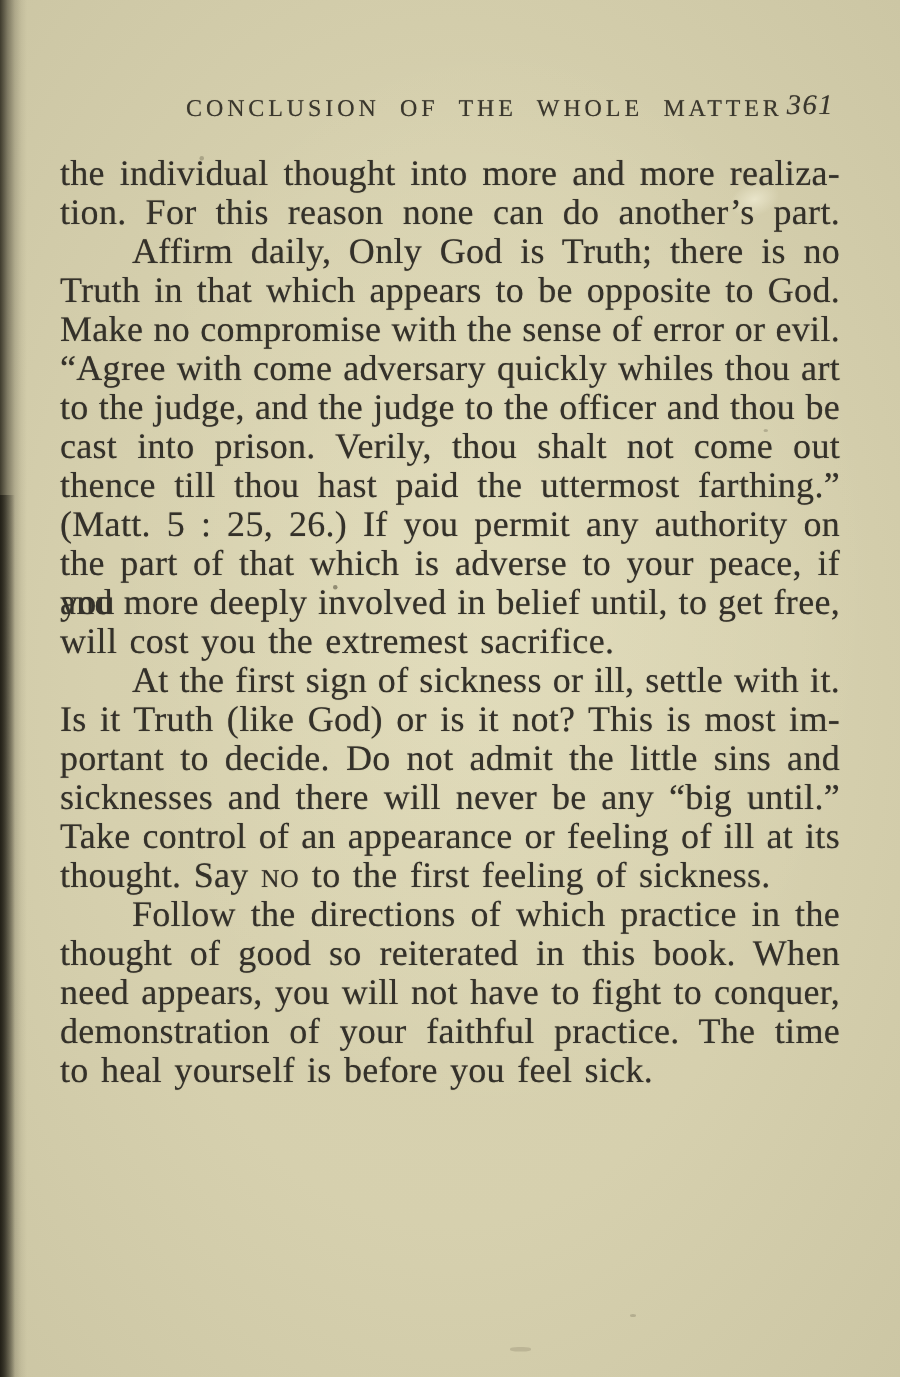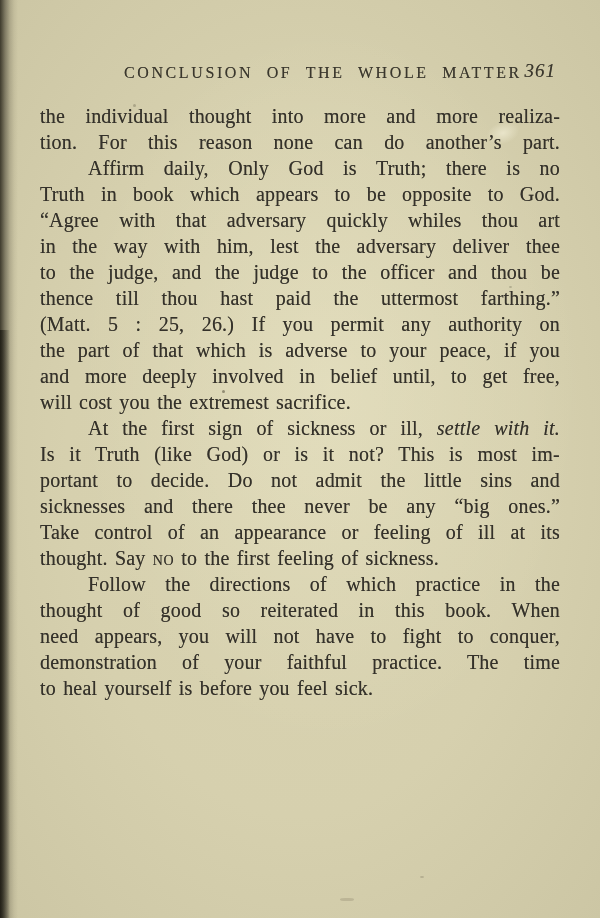--- a/index.html
+++ b/index.html
@@ -78,34 +78,34 @@
   }
   .page-text {
     position: absolute;
     left: 40px;
     top: 103px;
     width: 520px;
   }
   .line {
     height: 26px;
     line-height: 26px;
-    font-size: 20px;
+    font-size: 24px;
     letter-spacing: 0.2px;
     text-align: justify;
     text-align-last: justify;
     white-space: normal;
     color: #34312a;
     text-shadow: 0 0 0.6px rgba(47,43,34,0.55);
   }
   .line.indent { text-indent: 48px; }
   .line.last {
     text-align-last: left;
     word-spacing: 2px;
   }
-  .line .i { font-style: italic; }
+  .line .i { }
   .line .sc { font-variant: small-caps; letter-spacing: 0.6px; }
   .speck {
     position: absolute;
     border-radius: 50%;
     pointer-events: none;
   }
 </style>
 </head>
 <body>
 
@@ -116,33 +116,34 @@
   <div class="running-head">
     <div class="smudge"></div>
     <span class="head-title">CONCLUSION OF THE WHOLE MATTER</span>
     <span class="head-page-number">361</span>
   </div>
 
   <div class="page-text">
       <div class="line"><span>the individual thought into more and more realiza-</span></div>
       <div class="line"><span>tion.  For this reason none can do another’s part.</span></div>
       <div class="line indent"><span>Affirm daily, Only God is Truth; there is no</span></div>
-      <div class="line"><span>Truth in book which appears to be opposite to God.</span></div>
-      <div class="line"><span>“Agree with that adversary quickly whiles thou art</span></div>
-      <div class="line"><span>in the way with him, lest the adversary deliver thee</span></div>
+      <div class="line"><span>Truth in that which appears to be opposite to God.</span></div>
+      <div class="line"><span>Make no compromise with the sense of error or evil.</span></div>
+      <div class="line"><span>“Agree with come adversary quickly whiles thou art</span></div>
       <div class="line"><span>to the judge, and the judge to the officer and thou be</span></div>
+      <div class="line"><span>cast into prison.  Verily, thou shalt not come out</span></div>
       <div class="line"><span>thence till thou hast paid the uttermost farthing.”</span></div>
       <div class="line"><span>(Matt. 5 : 25, 26.)  If you permit any authority on</span></div>
       <div class="line"><span>the part of that which is adverse to your peace, if you</span></div>
       <div class="line"><span>and more deeply involved in belief until, to get free,</span></div>
       <div class="line last"><span>will cost you the extremest sacrifice.</span></div>
       <div class="line indent"><span>At the first sign of sickness or ill, </span><span class="i">settle with it.</span></div>
       <div class="line"><span>Is it Truth (like God) or is it not?  This is most im-</span></div>
       <div class="line"><span>portant to decide.  Do not admit the little sins and</span></div>
-      <div class="line"><span>sicknesses and there thee never be any “big ones.”</span></div>
+      <div class="line"><span>sicknesses and there will never be any “big until.”</span></div>
       <div class="line"><span>Take control of an appearance or feeling of ill at its</span></div>
       <div class="line last"><span>thought.  Say </span><span class="sc">no</span><span> to the first feeling of sickness.</span></div>
       <div class="line indent"><span>Follow the directions of which practice in the</span></div>
       <div class="line"><span>thought of good so reiterated in this book.  When</span></div>
       <div class="line"><span>need appears, you will not have to fight to conquer,</span></div>
       <div class="line"><span>demonstration of your faithful practice.  The time</span></div>
       <div class="line last"><span>to heal yourself is before you feel sick.</span></div>
     </div>
 
   <div class="speck" style="left:222px; top:390px; width:3px; height:3px; background:rgba(70,64,48,0.5);"></div>

